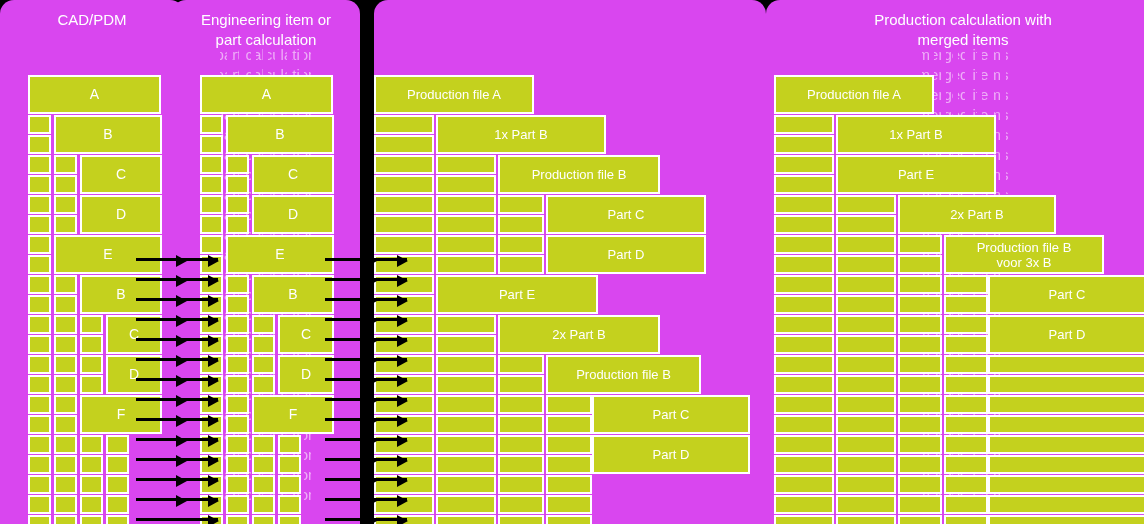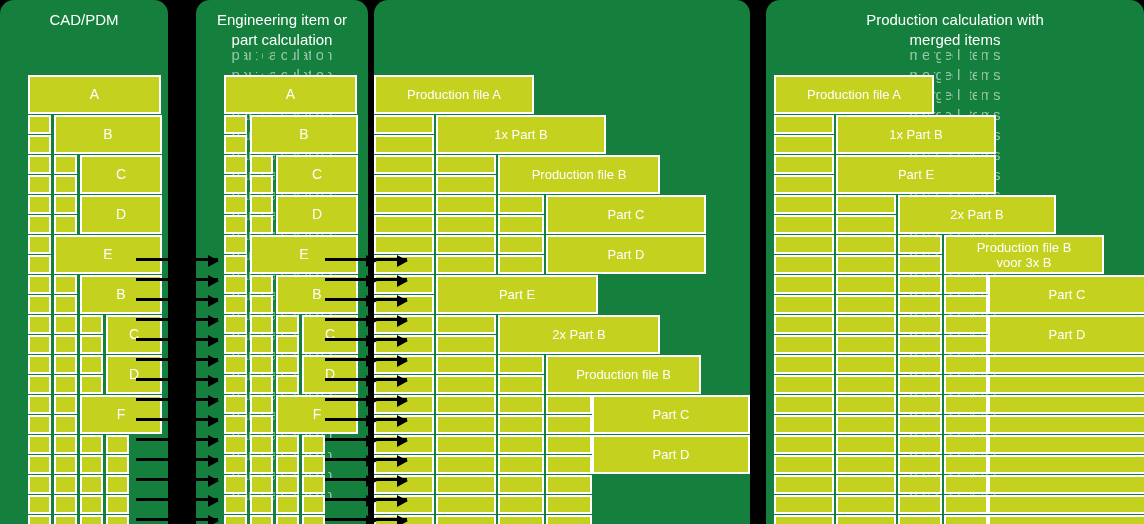--- a/index.html
+++ b/index.html
@@ -1,19 +1,19 @@
 <!DOCTYPE html>
 <html><head>
 <meta charset="utf-8">
 <style>
   html,body{margin:0;padding:0;background:#000;}
   body{width:1144px;height:524px;overflow:hidden;font-family:"Liberation Sans",sans-serif;}
   #stage{position:relative;width:1144px;height:524px;background:#000;}
 
-  .panel{position:absolute;top:0;background:#15803d;border-radius:14px 14px 0 0;overflow:hidden;}
+  .panel{position:absolute;top:0;background:#d946ef;border-radius:14px 14px 0 0;overflow:hidden;padding-left:16px;}
   .panel-title{position:absolute;left:0;right:0;top:10px;text-align:center;color:#ffffff;
     font-size:15px;line-height:20px;font-weight:400;white-space:pre-line;}
 
   
   .ghost{position:absolute;left:0;right:0;color:rgba(255,255,255,.55);
     font-size:15px;line-height:20px;text-align:center;white-space:nowrap;overflow:hidden;
     -webkit-mask-image:repeating-linear-gradient(to right, #000 0 7px, transparent 7px 12px);
     mask-image:repeating-linear-gradient(to right, #000 0 7px, transparent 7px 12px);}
 
   .blk{position:absolute;background:#c4d11e;box-sizing:border-box;
@@ -122,21 +122,21 @@
       <div class="blk" style="left: 54px; top: 115px; width: 108px; height: 39px; font-size: 14px;">B</div>
       <div class="blk" style="left: 80px; top: 155px; width: 82px; height: 39px; font-size: 14px;">C</div>
       <div class="blk" style="left: 80px; top: 195px; width: 82px; height: 39px; font-size: 14px;">D</div>
       <div class="blk" style="left: 54px; top: 235px; width: 108px; height: 39px; font-size: 14px;">E</div>
       <div class="blk" style="left: 80px; top: 275px; width: 82px; height: 39px; font-size: 14px;">B</div>
       <div class="blk" style="left: 106px; top: 315px; width: 56px; height: 39px; font-size: 14px;">C</div>
       <div class="blk" style="left: 106px; top: 355px; width: 56px; height: 39px; font-size: 14px;">D</div>
       <div class="blk" style="left: 80px; top: 395px; width: 82px; height: 39px; font-size: 14px;">F</div>
     </div>
 
-  <div class="panel" id="p1" style="left:196px;width:172px;height:524px;">
+  <div class="panel" id="p1" style="left:172px;width:172px;height:524px;">
     <div class="panel-title">Engineering item or
 part calculation</div>
   <div class="ghost" style="top: 45px;">part calculation</div>
       <div class="ghost" style="top: 65px;">part calculation</div>
       <div class="ghost" style="top: 85px;">part calculation</div>
       <div class="ghost" style="top: 105px;">part calculation</div>
       <div class="ghost" style="top: 125px;">part calculation</div>
       <div class="ghost" style="top: 145px;">part calculation</div>
       <div class="ghost" style="top: 165px;">part calculation</div>
       <div class="ghost" style="top: 185px;">part calculation</div>

